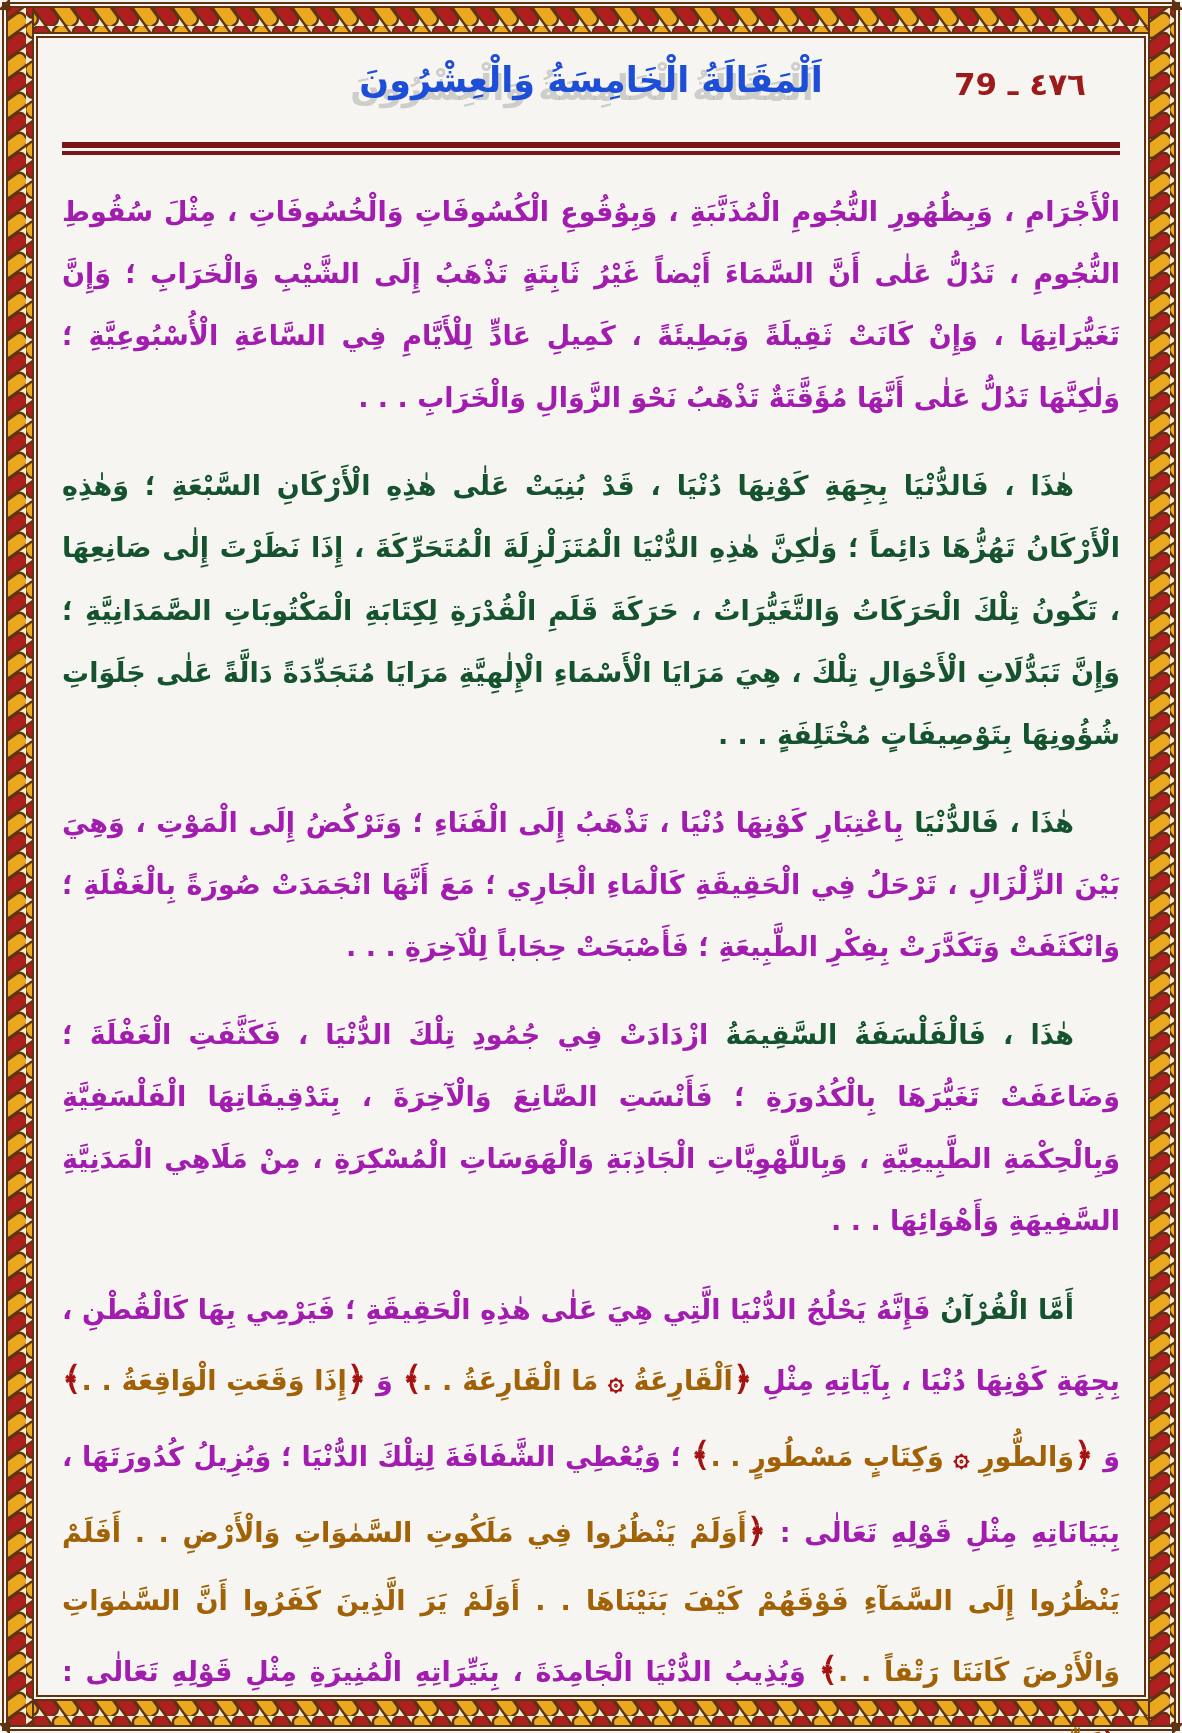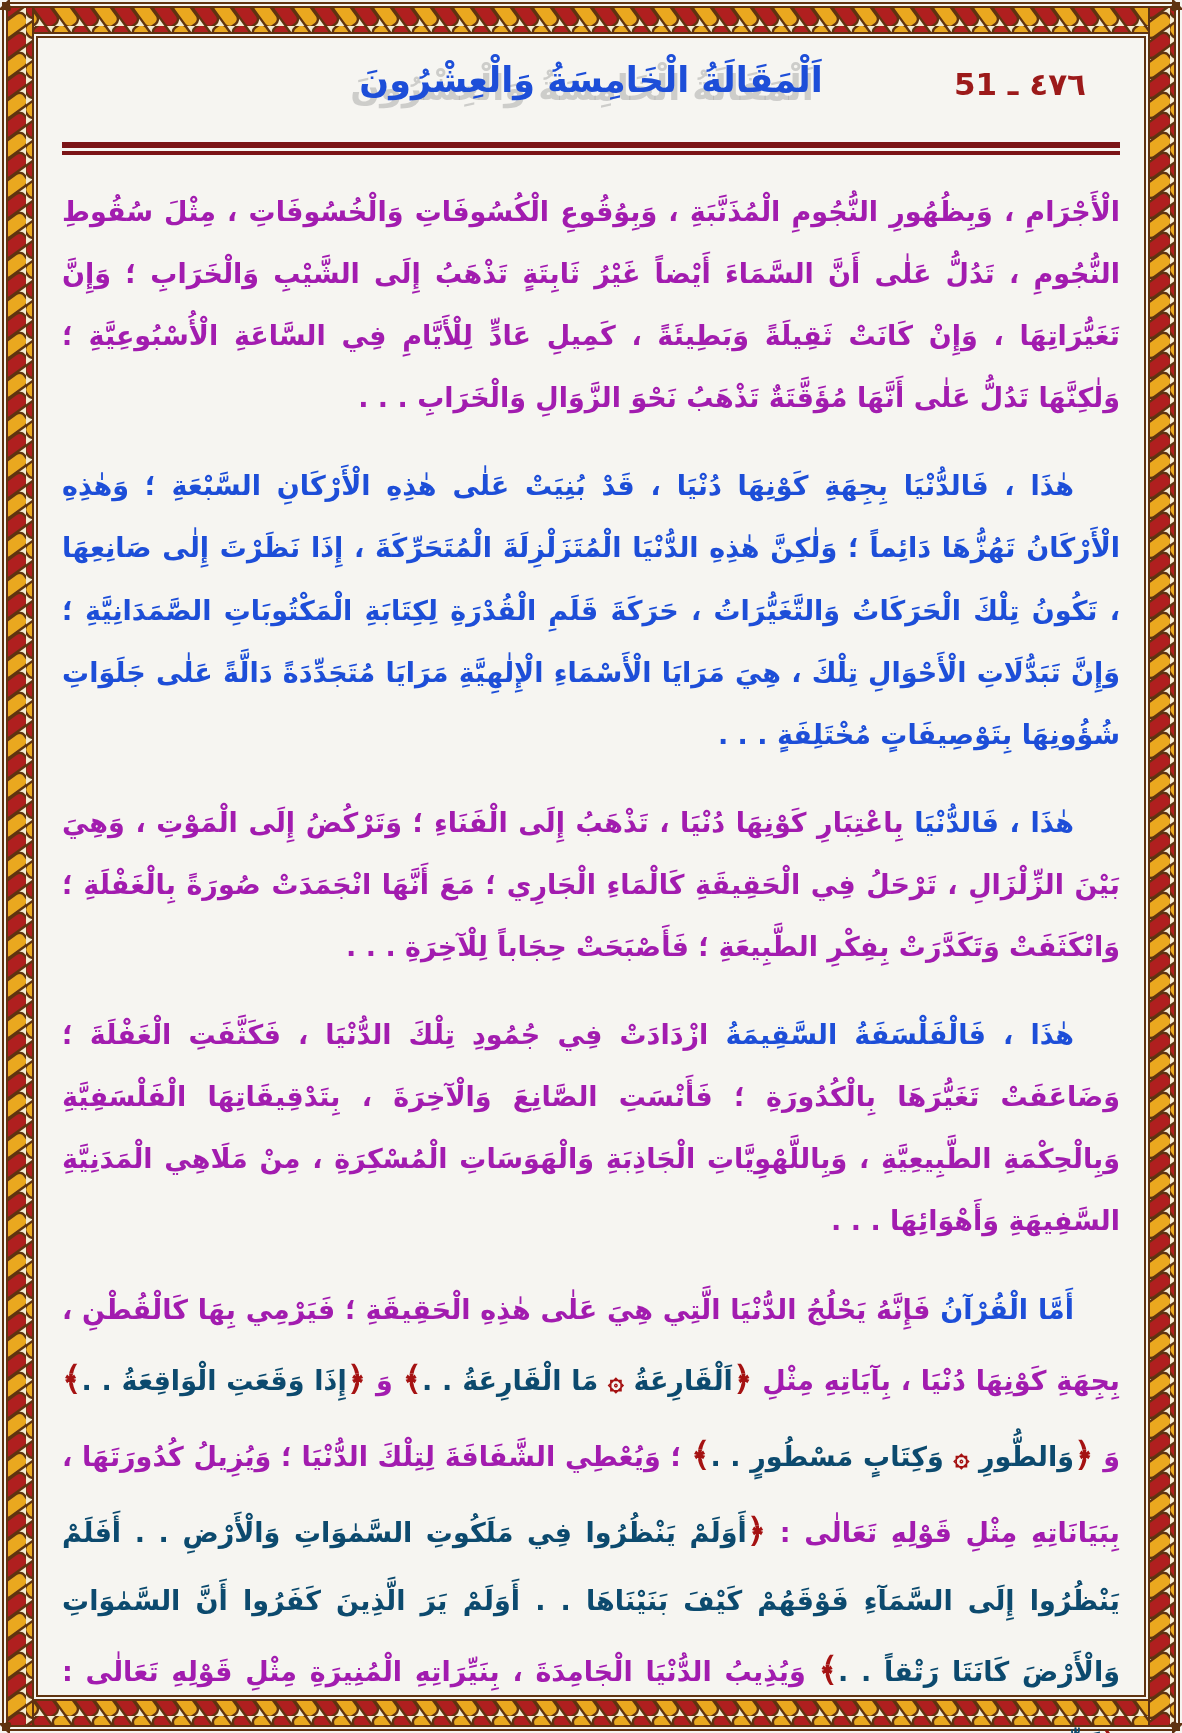--- a/index.html
+++ b/index.html
@@ -45,22 +45,22 @@
     text-align: justify;
     font-size: 27px;
     line-height: 2.3;
     font-weight: bold;
     color: #161616;
   }
   .para { margin: 0 0 26px 0; }
   .para.indent { text-indent: 46px; }
 
   .seg-black   { color: #a21caf; }
-  .seg-red     { color: #1d4ed8; }
-  .seg-blue    { color: #0c4a6e; }
+  .seg-red     { color: #14532d; }
+  .seg-blue    { color: #a16207; }
   .seg-bracket { color: #a51212; font-size: 123%; }
   .seg-rosette { color: #a51212; }
 </style>
 </head>
 <body>
 
 <div class="page">
 
   <svg class="frame-svg" width="1182" height="1733" viewBox="0 0 1182 1733" aria-hidden="true">
     <defs>
@@ -99,21 +99,21 @@
       <path d="M10 1723 L-2 1723 L10 1735 Z"></path>
         <circle cx="8" cy="1725" r="3.2"></circle>
       <path d="M1172 1723 L1184 1723 L1172 1735 Z"></path>
         <circle cx="1174" cy="1725" r="3.2"></circle>
     </g>
   </svg>
 
   <div class="content">
 
     <div class="page-head">
-      <div class="page-number">٤٧٦ ـ 51</div>
+      <div class="page-number">٤٧٦ ـ 79</div>
       <div class="page-title">اَلْمَقَالَةُ الْخَامِسَةُ وَالْعِشْرُونَ</div>
     </div>
 
     <div class="double-rule"></div>
 
     <div class="body-text">
         <p class="para"><span class="seg-black">الْأَجْرَامِ ، وَبِظُهُورِ النُّجُومِ الْمُذَنَّبَةِ ، وَبِوُقُوعِ الْكُسُوفَاتِ وَالْخُسُوفَاتِ ، مِثْلَ سُقُوطِ النُّجُومِ ، تَدُلُّ عَلٰى أَنَّ السَّمَاءَ أَيْضاً غَيْرُ ثَابِتَةٍ تَذْهَبُ إِلَى الشَّيْبِ وَالْخَرَابِ ؛ وَإِنَّ تَغَيُّرَاتِهَا ، وَإِنْ كَانَتْ ثَقِيلَةً وَبَطِيئَةً ، كَمِيلِ عَادٍّ لِلْأَيَّامِ فِي السَّاعَةِ الْأُسْبُوعِيَّةِ ؛ وَلٰكِنَّهَا تَدُلُّ عَلٰى أَنَّهَا مُؤَقَّتَةٌ تَذْهَبُ نَحْوَ الزَّوَالِ وَالْخَرَابِ . . .</span></p>
         <p class="para indent"><span class="seg-red">هٰذَا ، فَالدُّنْيَا بِجِهَةِ كَوْنِهَا دُنْيَا ، قَدْ بُنِيَتْ عَلٰى هٰذِهِ الْأَرْكَانِ السَّبْعَةِ ؛ وَهٰذِهِ الْأَرْكَانُ تَهُزُّهَا دَائِماً ؛ وَلٰكِنَّ هٰذِهِ الدُّنْيَا الْمُتَزَلْزِلَةَ الْمُتَحَرِّكَةَ ، إِذَا نَظَرْتَ إِلٰى صَانِعِهَا ، تَكُونُ تِلْكَ الْحَرَكَاتُ وَالتَّغَيُّرَاتُ ، حَرَكَةَ قَلَمِ الْقُدْرَةِ لِكِتَابَةِ الْمَكْتُوبَاتِ الصَّمَدَانِيَّةِ ؛ وَإِنَّ تَبَدُّلَاتِ الْأَحْوَالِ تِلْكَ ، هِيَ مَرَايَا الْأَسْمَاءِ الْإِلٰهِيَّةِ مَرَايَا مُتَجَدِّدَةً دَالَّةً عَلٰى جَلَوَاتِ شُؤُونِهَا بِتَوْصِيفَاتٍ مُخْتَلِفَةٍ . . .</span></p>
         <p class="para indent"><span class="seg-red">هٰذَا ، فَالدُّنْيَا </span><span class="seg-black">بِاعْتِبَارِ كَوْنِهَا دُنْيَا ، تَذْهَبُ إِلَى الْفَنَاءِ ؛ وَتَرْكُضُ إِلَى الْمَوْتِ ، وَهِيَ بَيْنَ الزِّلْزَالِ ، تَرْحَلُ فِي الْحَقِيقَةِ كَالْمَاءِ الْجَارِي ؛ مَعَ أَنَّهَا انْجَمَدَتْ صُورَةً بِالْغَفْلَةِ ؛ وَانْكَثَفَتْ وَتَكَدَّرَتْ بِفِكْرِ الطَّبِيعَةِ ؛ فَأَصْبَحَتْ حِجَاباً لِلْآخِرَةِ . . .</span></p>
         <p class="para indent"><span class="seg-red">هٰذَا ، فَالْفَلْسَفَةُ السَّقِيمَةُ </span><span class="seg-black">ازْدَادَتْ فِي جُمُودِ تِلْكَ الدُّنْيَا ، فَكَثَّفَتِ الْغَفْلَةَ ؛ وَضَاعَفَتْ تَغَيُّرَهَا بِالْكُدُورَةِ ؛ فَأَنْسَتِ الصَّانِعَ وَالْآخِرَةَ ، بِتَدْقِيقَاتِهَا الْفَلْسَفِيَّةِ وَبِالْحِكْمَةِ الطَّبِيعِيَّةِ ، وَبِاللَّهْوِيَّاتِ الْجَاذِبَةِ وَالْهَوَسَاتِ الْمُسْكِرَةِ ، مِنْ مَلَاهِي الْمَدَنِيَّةِ السَّفِيهَةِ وَأَهْوَائِهَا . . .</span></p>

